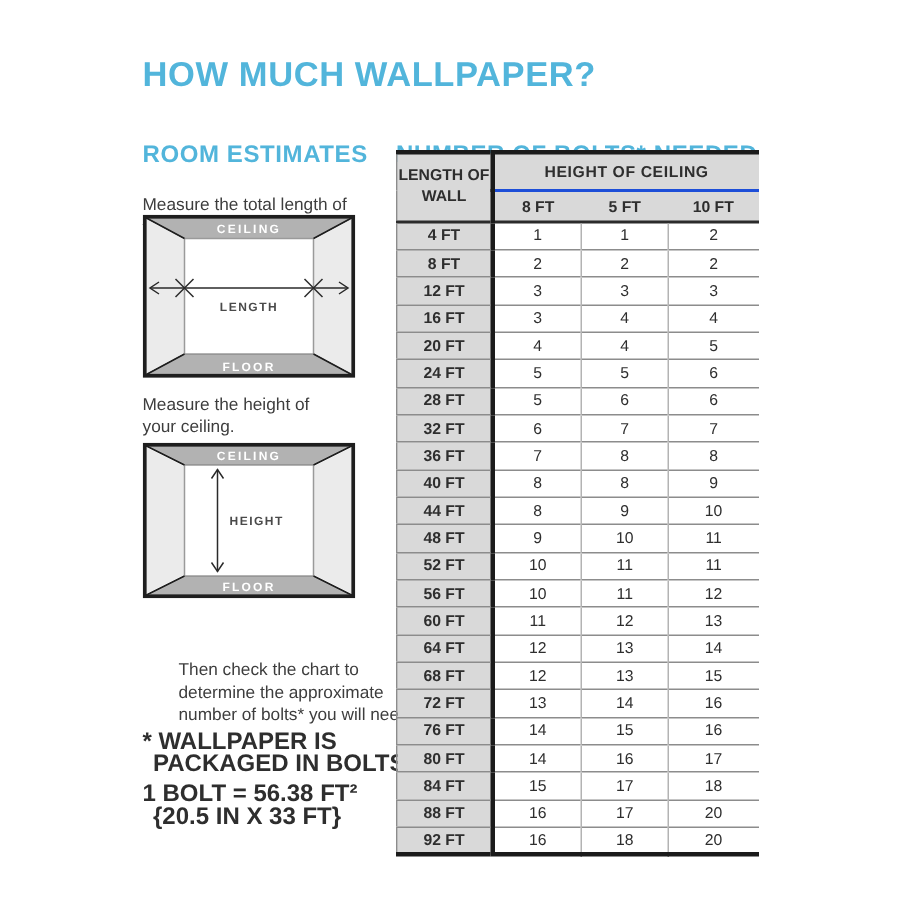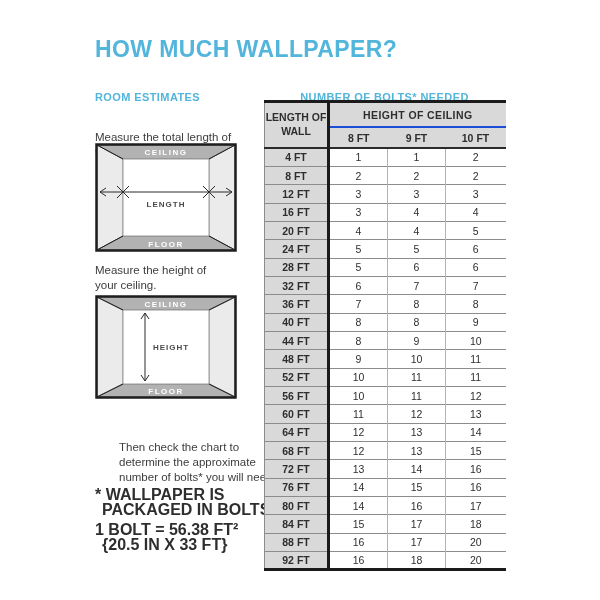--- a/index.html
+++ b/index.html
@@ -6,21 +6,21 @@
   .page{
     position:relative;width:600px;height:600px;background:#ffffff;
     font-family:"Liberation Sans",sans-serif;overflow:hidden;
   }
   .abs{position:absolute;}
   .page-title{
     left:95px;top:23px;font-size:23px;font-weight:bold;color:#52b5db;
     letter-spacing:.4px;line-height:1;
   }
   .section-heading{
-    font-size:11px;font-weight:bold;color:#52b5db;letter-spacing:.4px;
+    font-size:16px;font-weight:bold;color:#52b5db;letter-spacing:.4px;
   }
   .left-heading{left:95px;top:82px;}
   .table-heading{left:264px;top:82px;width:241px;text-align:center;}
   .step-text{
     left:95px;font-size:11.5px;color:#3d3d3d;line-height:15px;
     white-space:pre-line;
   }
   .step1{top:118px;}
   .step2{top:251px;}
   .step3{top:428px;margin-left:24px;}
@@ -135,21 +135,21 @@
           <col class="col-b">
           <col class="col-c">
       </colgroup>
       <thead>
         <tr>
           <th class="th-wall" rowspan="2">LENGTH OF WALL</th>
           <th class="th-group" colspan="3">HEIGHT OF CEILING</th>
         </tr>
         <tr>
           <th class="th-sub">8 FT</th>
-          <th class="th-sub">9 FT</th>
+          <th class="th-sub">5 FT</th>
           <th class="th-sub">10 FT</th>
         </tr>
       </thead>
       <tbody>
           <tr>
             <th>4 FT</th>
             <td>1</td>
             <td>1</td>
             <td>2</td>
           </tr>

